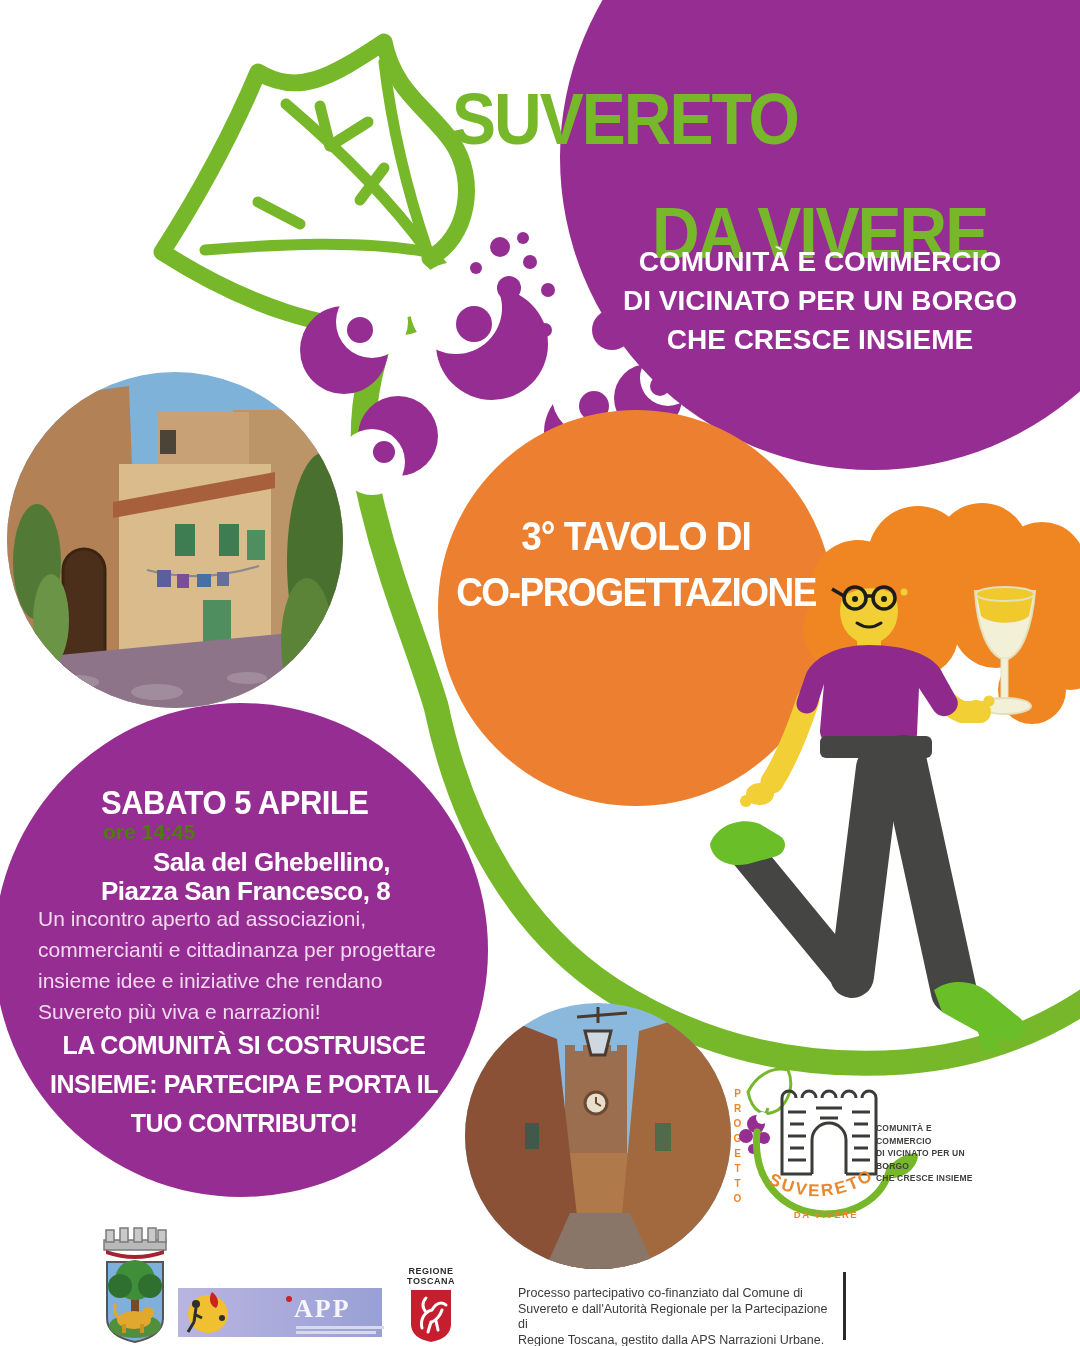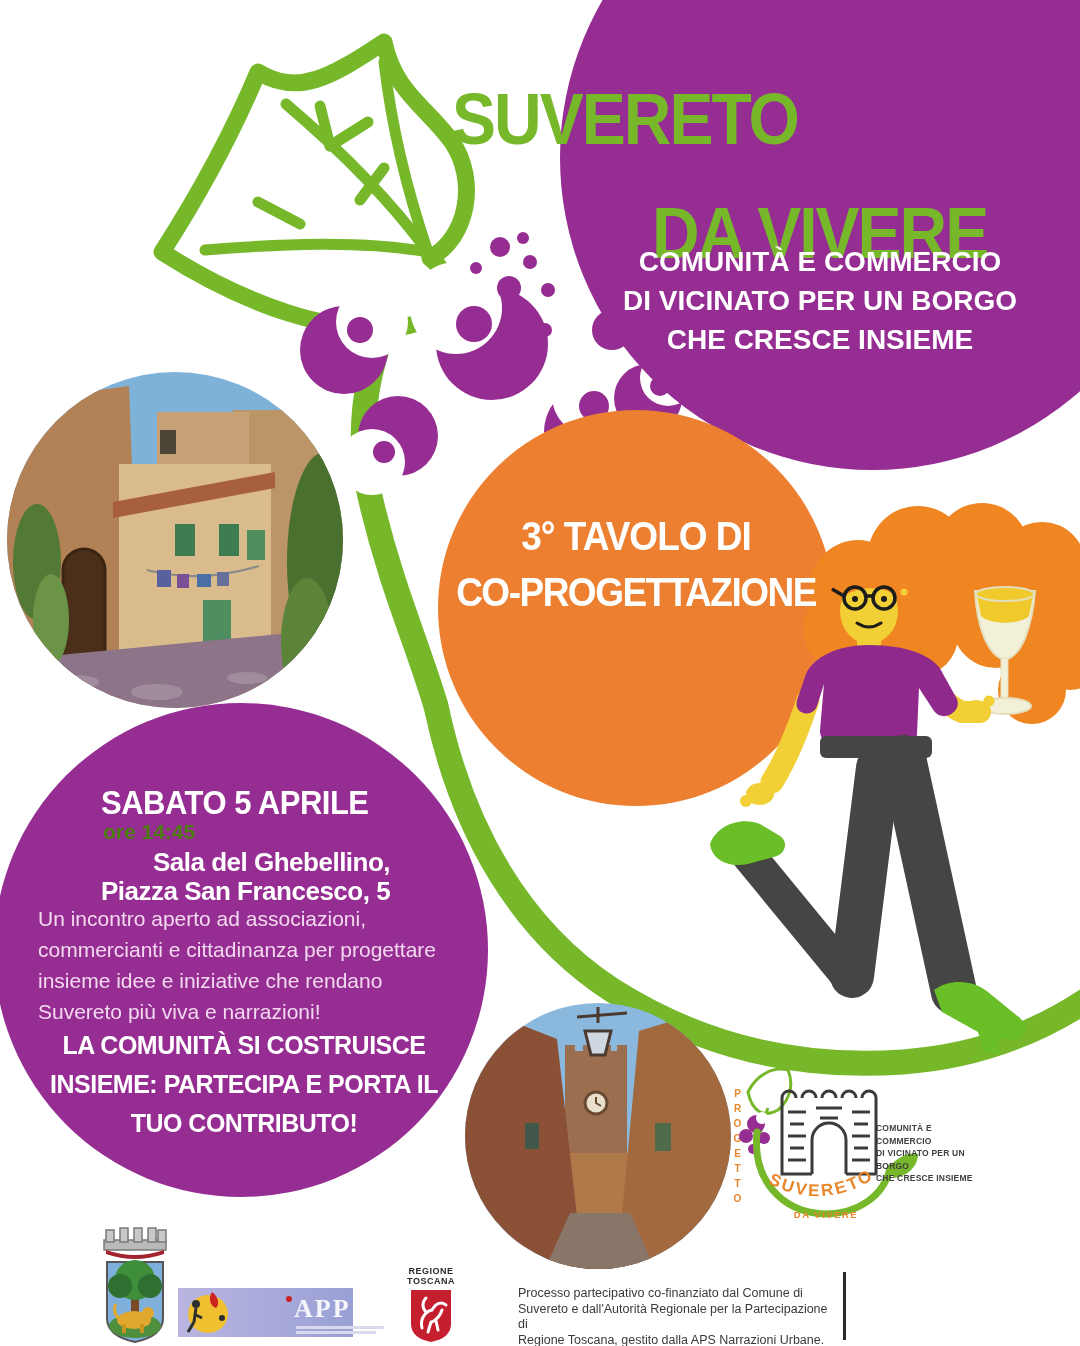--- a/index.html
+++ b/index.html
@@ -25,21 +25,21 @@
   .venue{color:#ffffff;font-weight:700;font-size:26px;letter-spacing:-0.5px;line-height:29px;white-space:nowrap;text-align:right;}
   .desc{color:#f3d9ef;font-size:21px;line-height:31px;width:428px;}
   .cta{color:#ffffff;font-weight:700;font-size:25px;letter-spacing:-0.5px;line-height:37px;text-align:center;
        transform:scaleY(1.05);transform-origin:center top;}
   .progetto-v{writing-mode:vertical-rl;text-orientation:upright;color:#e8872c;font-weight:700;
               font-size:10px;letter-spacing:4px;white-space:nowrap;}
   .logo-tagline{color:#3f3f3d;font-weight:700;font-size:8.5px;line-height:12.5px;letter-spacing:0.2px;}
   .credit{color:#3a3a3a;font-size:12.5px;line-height:15.5px;}
   .divider{position:absolute;width:3px;background:#2b2b2b;z-index:10;}
   .regione-txt{color:#2b2b2b;font-weight:700;font-size:9px;line-height:10px;letter-spacing:0.5px;text-align:center;}
-  .app-banner{position:absolute;left:178px;top:1288px;width:175px;height:49px;z-index:10;
+  .app-banner{position:absolute;left:178px;top:1288px;width:204px;height:49px;z-index:10;
               background:linear-gradient(90deg,#b9b5e0,#99a0d5);}
   .app-word{position:absolute;left:116px;top:6px;color:#f5f5fb;font-family:"Liberation Serif",serif;
             font-weight:700;font-size:26px;letter-spacing:2px;}
   .app-line{position:absolute;height:3px;background:#d9d9ee;}
   .narr{position:absolute;left:866px;top:1288px;width:150px;height:52px;z-index:10;}
   .narr-word1{position:absolute;left:32px;top:2px;color:#9a9a9a;font-size:18px;letter-spacing:0.5px;}
   .narr-word2{position:absolute;left:46px;top:21px;color:#8bbf2a;font-size:18px;letter-spacing:0.5px;}
 </style>
 </head>
 <body>
@@ -188,21 +188,21 @@
       <path d="M 710 844 C 716 826 740 816 760 824 L 780 836 C 788 841 786 852 777 856 L 748 864 C 728 868 712 860 710 844 Z" fill="#6abf29"></path>
       <path d="M 934 990 C 950 978 974 980 988 992 L 1020 1018 C 1030 1027 1026 1040 1012 1040 L 998 1037 L 1000 1054 L 984 1052 L 978 1032 L 942 1012 Z" fill="#6abf29"></path>
     </g>
   </svg>
 
   <div class="circle bottom-purple"></div>
   <div class="txt date" style="left:101px;top:783px;">SABATO 5 APRILE</div>
   <div class="txt time" style="left:103px;top:820px;">ore 14:45</div>
   <div class="txt venue" style="left:101px;top:848px;">
     <div>Sala del Ghebellino,</div>
-    <div>Piazza San Francesco, 5</div>
+    <div>Piazza San Francesco, 8</div>
   </div>
   <div class="txt desc" style="left:38px;top:903px;">Un incontro aperto ad associazioni, commercianti e cittadinanza per progettare insieme idee e iniziative che rendano Suvereto più viva e narrazioni!</div>
   <div class="txt cta" style="left:28px;top:1026px;width:432px;">
     <div>LA COMUNITÀ SI COSTRUISCE</div>
     <div>INSIEME: PARTECIPA E PORTA IL</div>
     <div>TUO CONTRIBUTO!</div>
   </div>
 
   <div class="photo" style="left:465px;top:1003px;width:266px;height:266px;z-index:7;">
     <svg width="266" height="266" viewBox="0 0 266 266">

